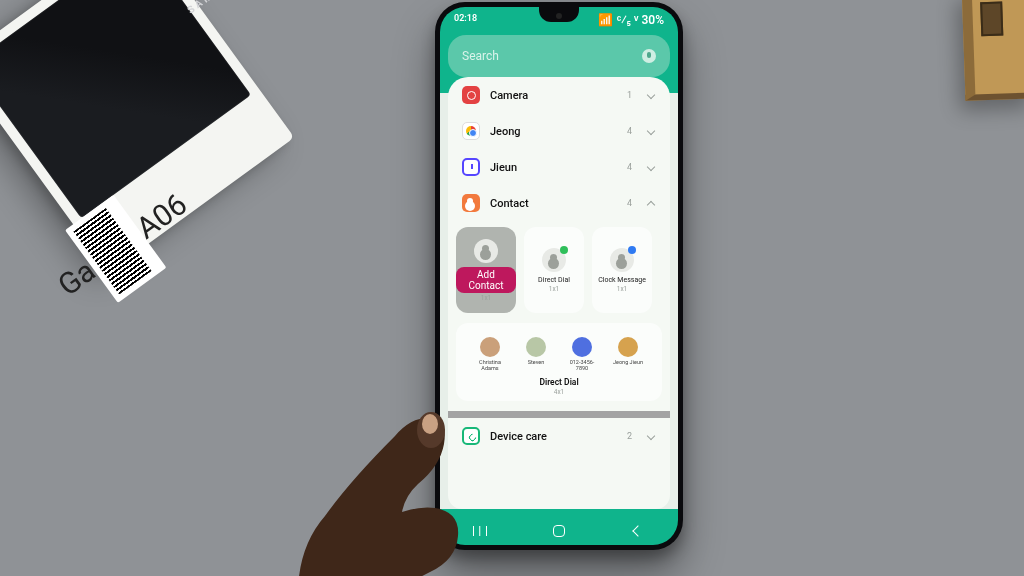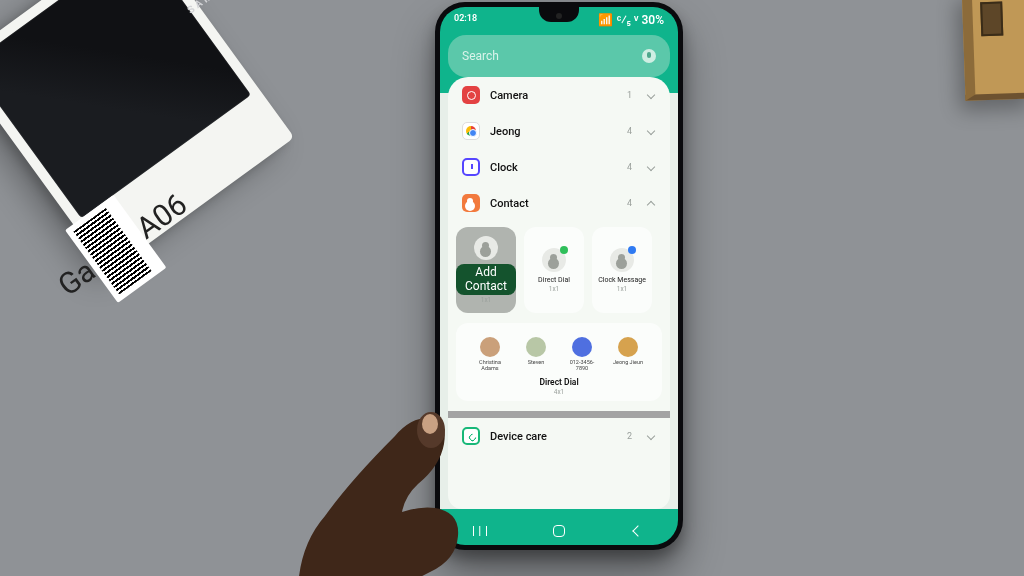--- a/index.html
+++ b/index.html
@@ -132,21 +132,21 @@
     font-size:7px;color:#222;text-align:center;
     position:relative;
   }
   .w1{width:60px;height:86px;}
   .w1.pressed{background:#b0b4af;}
   .wicon{width:24px;height:24px;border-radius:50%;background:#e8eae6;position:relative;margin-bottom:4px;}
   .wicon::after{content:"";position:absolute;left:8px;top:6px;width:7px;height:7px;border-radius:50%;background:#9ca09a;box-shadow:0 6px 0 2px #9ca09a;}
   .wicon .dot{position:absolute;right:-2px;top:-2px;width:8px;height:8px;border-radius:50%;}
   .dot.green{background:#2fbf5a;}
   .dot.blue{background:#2f7af2;}
-  .pill{background:#14532d;color:#fff;padding:2px 6px;border-radius:8px;font-size:12px;line-height:1.1;}
+  .pill{background:#be185d;color:#fff;padding:2px 6px;border-radius:8px;font-size:10px;line-height:1.1;}
   .wsize{color:#9aa09c;font-size:6.5px;margin-top:1px;}
 
   .w4{width:100%;height:78px;margin-top:10px;padding-top:8px;}
   .avrow{display:flex;gap:10px;justify-content:center;}
   .av{display:flex;flex-direction:column;align-items:center;width:36px;font-size:5.5px;color:#444;}
   .av .pic{width:20px;height:20px;border-radius:50%;margin-bottom:2px;}
   .wgname{font-size:8.5px;font-weight:600;margin-top:6px;color:#111;}
 
   .navbar{
     position:absolute;left:0;right:0;bottom:0;height:28px;
@@ -202,21 +202,21 @@
 
       <div class="row">
         <span class="icon ic-chrome"></span>
         <span class="label">Jeong</span>
         <span class="count">4</span>
         <span class="chev"></span>
       </div>
 
       <div class="row">
         <span class="icon ic-clock"></span>
-        <span class="label">Clock</span>
+        <span class="label">Jieun</span>
         <span class="count">4</span>
         <span class="chev"></span>
       </div>
 
       <div class="row">
         <span class="icon ic-contacts"></span>
         <span class="label">Contact</span>
         <span class="count">4</span>
         <span class="chev up"></span>
       </div>

